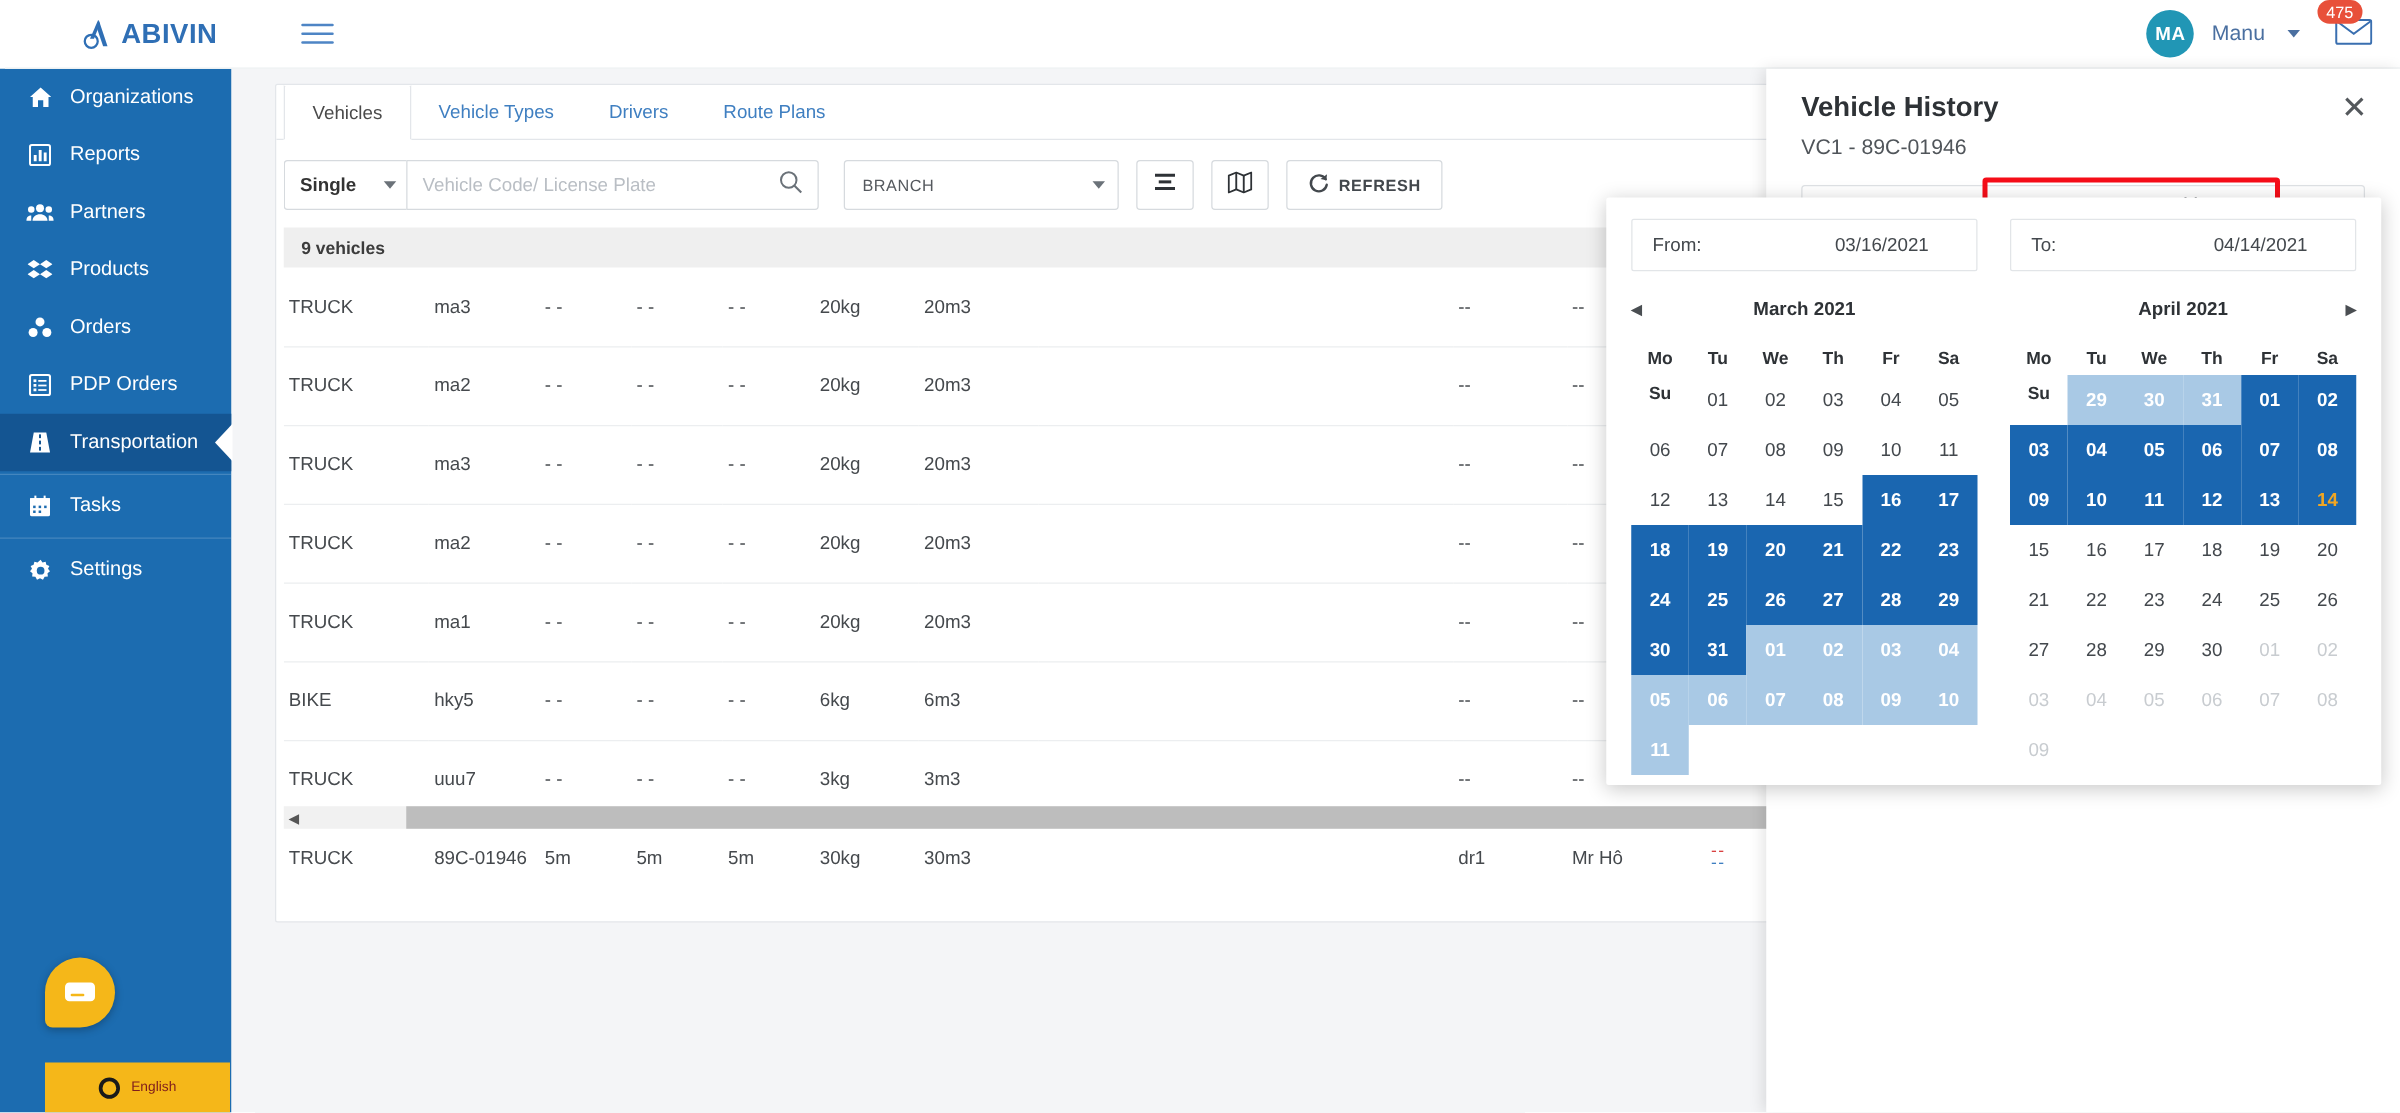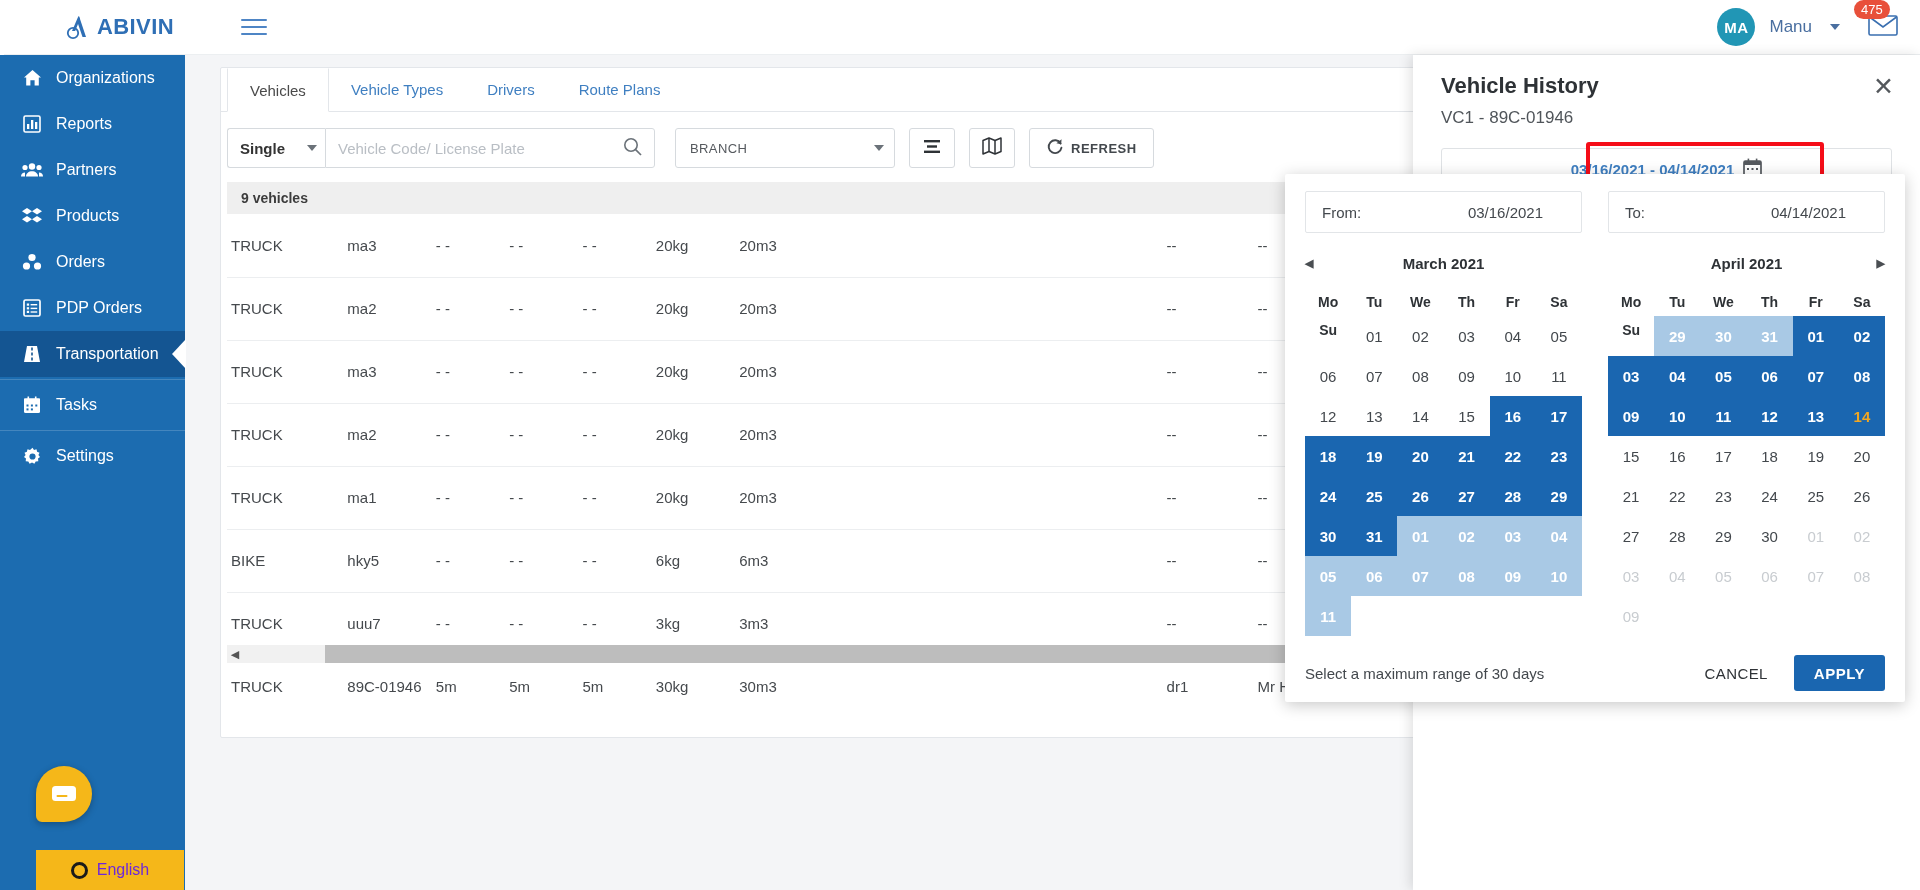--- a/index.html
+++ b/index.html
@@ -69,21 +69,21 @@
     background: #f5b719; border-radius: 50% 50% 50% 6px;
     display: flex; align-items: center; justify-content: center;
     box-shadow: 0 2px 7px rgba(0,0,0,.28); cursor: pointer; z-index: 38;
   }
   .lang-btn {
     position: absolute; left: 36px; bottom: 0; width: 148px; height: 40px;
     background: #f5b719; display: flex; align-items: center; justify-content: center;
     gap: 9px; cursor: pointer; z-index: 38;
   }
   .lang-btn .ring { width: 17px; height: 17px; border: 3px solid #1a1a1a; border-radius: 50%; }
-  .lang-btn .lbl { font-size: 16px; color: #6d28d9; text-align: center; }
+  .lang-btn .lbl { font-size: 11px; color: #7f1d1d; text-align: center; }
 
   
   .main {
     position: absolute; top: 55px; left: 185px; width: 1735px; height: 835px;
     background: #f4f5f7; padding: 12px 0 0 35px;
   }
   .card {
     position: relative; width: 1660px; height: 671px; background: #fff;
     border: 1px solid #e3e6ea; border-radius: 2px; overflow: hidden;
   }
@@ -207,21 +207,21 @@
     position: relative;
   }
   .vh-input .rng { font-size: 15px; font-weight: bold; color: #3f7fc1; }
   .red-box {
     position: absolute; left: 144px; top: -7px; width: 238px; height: 47px;
     border: 4px solid #f50d18; border-radius: 3px; pointer-events: none; z-index: 3;
   }
 
   
   .dp {
-    position: absolute; top: 174px; left: 1285px; width: 620px; height: 528px;
+    position: absolute; top: 158px; left: 1285px; width: 620px; height: 470px;
     background: #fff; box-shadow: 0 3px 16px rgba(0,0,0,.22); border-radius: 2px; z-index: 60;
     padding: 17px 20px 0 20px;
   }
   .dp-fields { display: flex; gap: 26px; }
   .dp-field {
     flex: 1; height: 42px; border: 1px solid #e2e5e8; border-radius: 2px;
     display: flex; align-items: center; padding: 0 16px; font-size: 15px; color: #43484d;
   }
   .dp-field .lbl { color: #43484d; }
   .dp-field .val { margin-left: auto; margin-right: 22px; color: #43484d; }
@@ -812,20 +812,15 @@
             <div class="d mute">04</div>
             <div class="d mute">05</div>
             <div class="d mute">06</div>
             <div class="d mute">07</div>
             <div class="d mute">08</div>
             <div class="d mute">09</div>
           </div>
       </div>
     </div>
 
-    <div class="dp-foot">
-      <span class="dp-hint">Select a maximum range of 30 days</span>
-      <span class="dp-cancel">CANCEL</span>
-      <button class="dp-apply">APPLY</button>
-    </div>
   </div>
 
 </div>
 
 </body></html>

